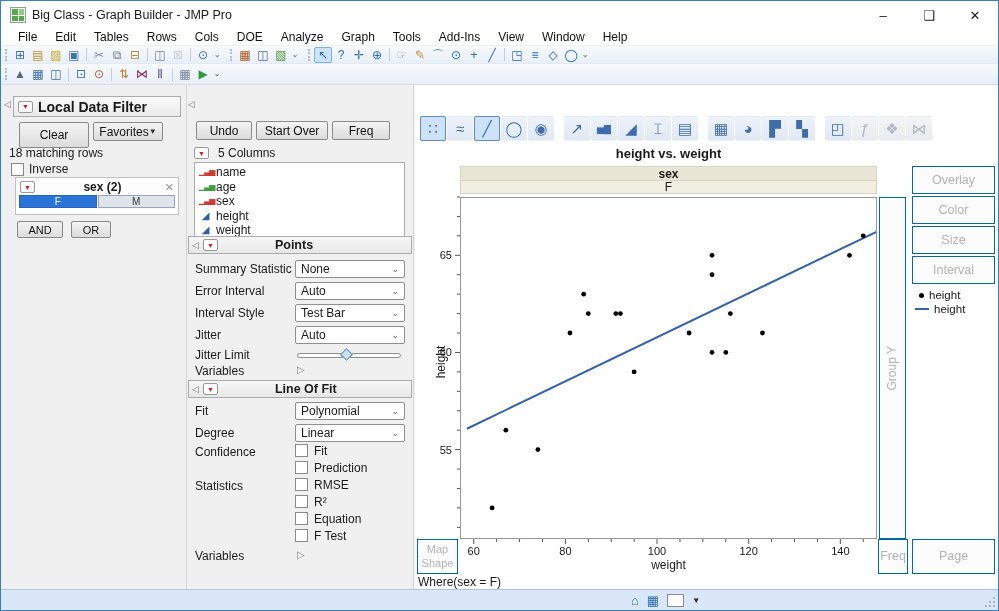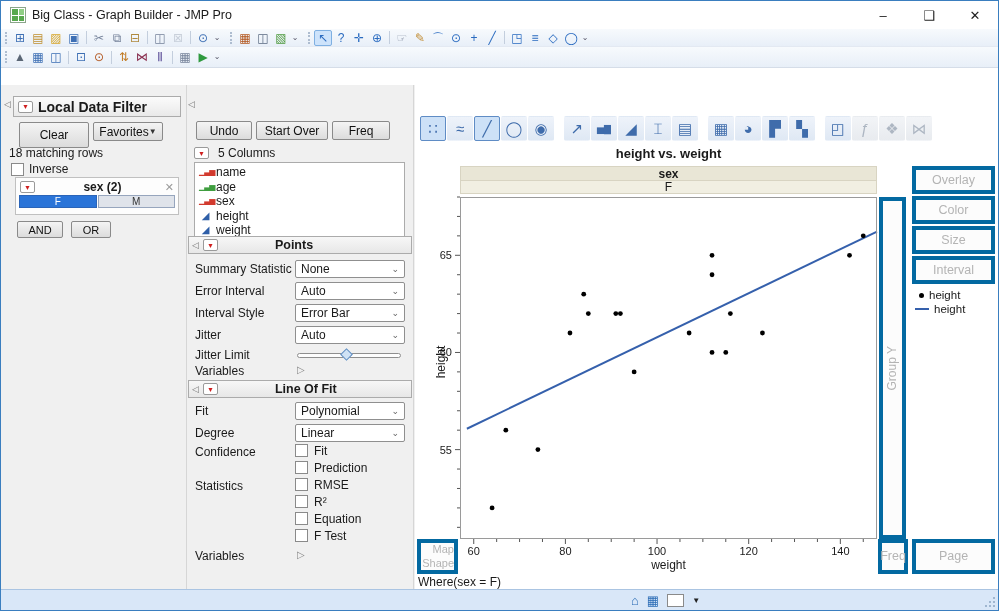--- a/index.html
+++ b/index.html
@@ -93,21 +93,21 @@
   .g-icon.dis { color:#adb6c2; background:linear-gradient(#f2f4f7,#e8ebef); }
   .g-gap { width:9px; }
   .graph-title { position:absolute; left:45px; top:61px; width:417px; text-align:center; font-weight:bold; font-size:13px; }
   .band { position:absolute; left:45px; width:417px; height:14px; display:flex; align-items:center; justify-content:center; border:1px solid #d8d4c2; }
   .band-sex { top:81px; background:#e9e6d6; font-weight:bold; border-bottom:none; }
   .band-f { top:95px; background:#f1efe2; }
   #plot-svg { position:absolute; left:45px; top:112px; overflow:visible; }
   .tick { font-size:11px; fill:#1a1a1a; font-family:"Liberation Sans",sans-serif; }
   .y-axis-label { position:absolute; left:10px; top:270px; transform:rotate(-90deg); transform-origin:center; font-size:12px; color:#1a1a1a; }
   .x-axis-label { position:absolute; left:45px; top:473px; width:417px; text-align:center; font-size:12px; }
-  .drop-zone { position:absolute; background:#fcfcfc; border:4px solid #0369a1; color:#b4b4b4; display:flex; align-items:center; justify-content:center; font-size:12.5px; text-align:right; line-height:1.2; }
+  .drop-zone { position:absolute; background:#fcfcfc; border:1px solid #0369a1; color:#b4b4b4; display:flex; align-items:center; justify-content:center; font-size:12.5px; text-align:center; line-height:1.2; }
   .dz-mapshape { left:2px; top:454px; width:41px; height:35px; font-size:11px; }
   .dz-groupy { left:464px; top:112px; width:27px; height:342px; }
   .groupy-text { transform:rotate(180deg); writing-mode:vertical-rl; font-size:12px; }
   .dz-overlay  { left:497px; top:81px;  width:83px; height:28px; }
   .dz-color    { left:497px; top:111px; width:83px; height:28px; }
   .dz-size     { left:497px; top:141px; width:83px; height:28px; }
   .dz-interval { left:497px; top:171px; width:83px; height:28px; }
   .dz-freq { left:463px; top:454px; width:30px; height:35px; }
   .dz-page { left:497px; top:454px; width:83px; height:35px; }
   .legend { position:absolute; left:500px; top:203px; font-size:11.5px; }
@@ -143,20 +143,35 @@
         <i></i>
       </span>
     <span class="title-text">Big Class - Graph Builder - JMP Pro</span>
     <span class="win-controls">
       <span class="win-btn">–</span>
       <span class="win-btn">❑</span>
       <span class="win-btn">✕</span>
     </span>
   </div>
 
+  <div class="menubar">
+    <span class="menu-item">File</span>
+    <span class="menu-item">Edit</span>
+    <span class="menu-item">Tables</span>
+    <span class="menu-item">Rows</span>
+    <span class="menu-item">Cols</span>
+    <span class="menu-item">DOE</span>
+    <span class="menu-item">Analyze</span>
+    <span class="menu-item">Graph</span>
+    <span class="menu-item">Tools</span>
+    <span class="menu-item">Add-Ins</span>
+    <span class="menu-item">View</span>
+    <span class="menu-item">Window</span>
+    <span class="menu-item">Help</span>
+  </div>
 
   <div class="toolbar toolbar1" id="toolbar-main">
       <span class="tb-group">
         <span class="tb-icon" style="color: rgb(61, 111, 180);">⊞</span>
         <span class="tb-icon" style="color: rgb(192, 144, 48);">▤</span>
         <span class="tb-icon" style="color: rgb(216, 166, 42);">▨</span>
         <span class="tb-icon" style="color: rgb(61, 111, 180);">▣</span>
         <span class="tb-sep"></span>
         <span class="tb-icon" style="color: rgb(118, 131, 154);">✂</span>
         <span class="tb-icon" style="color: rgb(118, 131, 154);">⧉</span>
@@ -291,21 +306,21 @@
       </div>
       <div class="ctl-row" style="top:197px">
         <span class="ctl-label">Error Interval</span>
         <span class="select">
             <span>Auto</span>
           </span>
       </div>
       <div class="ctl-row" style="top:219px">
         <span class="ctl-label">Interval Style</span>
         <span class="select">
-            <span>Error Bar</span>
+            <span>Test Bar</span>
           </span>
       </div>
       <div class="ctl-row" style="top:241px">
         <span class="ctl-label">Jitter</span>
         <span class="select">
             <span>Auto</span>
           </span>
       </div>
       <div class="ctl-row" style="top:261px">
         <span class="ctl-label">Jitter Limit</span>

